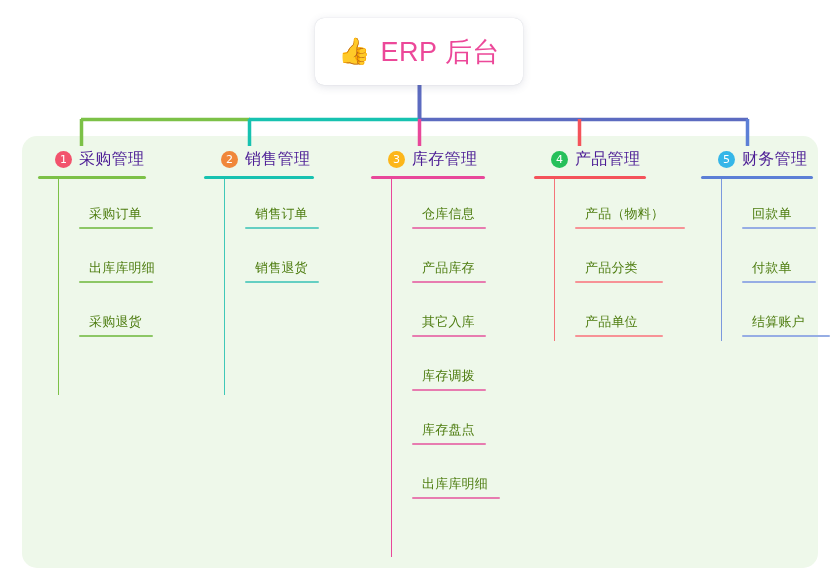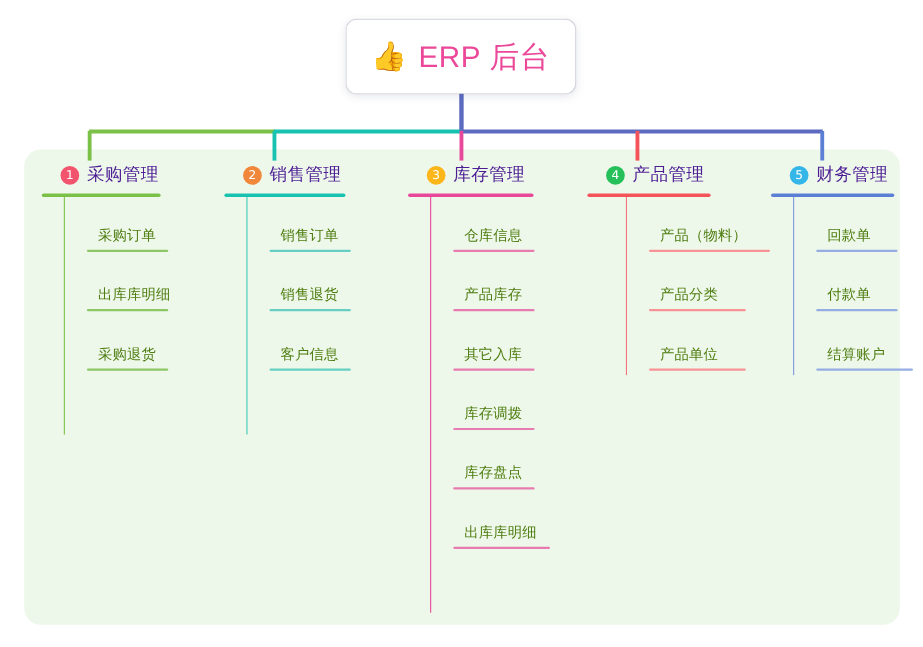--- a/index.html
+++ b/index.html
@@ -193,24 +193,20 @@
     <div class="head-rule" style="background:#17c2b0; width:110px;"></div>
     <div class="items" style="border-left:1.6px solid #3fc8b8; margin-left:20px; height:216px;">
       <div class="item">
         <span class="item-label">销售订单</span>
         <span class="item-rule" style="background:#64cfc2; width:74px;"></span>
       </div>
       <div class="item">
         <span class="item-label">销售退货</span>
         <span class="item-rule" style="background:#64cfc2; width:74px;"></span>
       </div>
-      <div class="item">
-        <span class="item-label">客户信息</span>
-        <span class="item-rule" style="background:#64cfc2; width:74px;"></span>
-      </div>
     </div>
   </div>
 
   <div class="column" style="left:371px; top:148px; width:160px;">
     <div class="col-head">
       <span class="badge" style="background:#fcb61a">3</span>
       <span class="col-title">库存管理</span>
     </div>
     <div class="head-rule" style="background:#e8489a; width:114px;"></div>
     <div class="items" style="border-left:1.6px solid #e8489a; margin-left:20px; height:378px;">
@@ -240,21 +236,21 @@
       </div>
     </div>
   </div>
 
   <div class="column" style="left:534px; top:148px; width:160px;">
     <div class="col-head">
       <span class="badge" style="background:#26c05a">4</span>
       <span class="col-title">产品管理</span>
     </div>
     <div class="head-rule" style="background:#f4535a; width:112px;"></div>
-    <div class="items" style="border-left:1.6px solid #f4747a; margin-left:35px; height:162px;">
+    <div class="items" style="border-left:1.6px solid #f4747a; margin-left:20px; height:162px;">
       <div class="item">
         <span class="item-label">产品（物料）</span>
         <span class="item-rule" style="background:#f79296; width:110px;"></span>
       </div>
       <div class="item">
         <span class="item-label">产品分类</span>
         <span class="item-rule" style="background:#f79296; width:88px;"></span>
       </div>
       <div class="item">
         <span class="item-label">产品单位</span>

